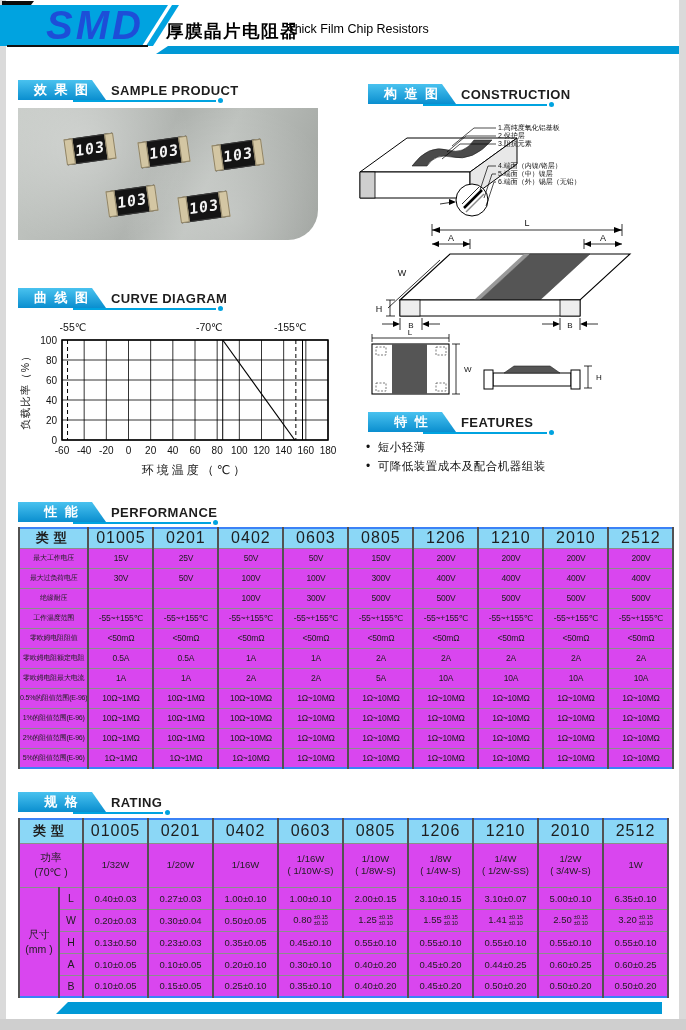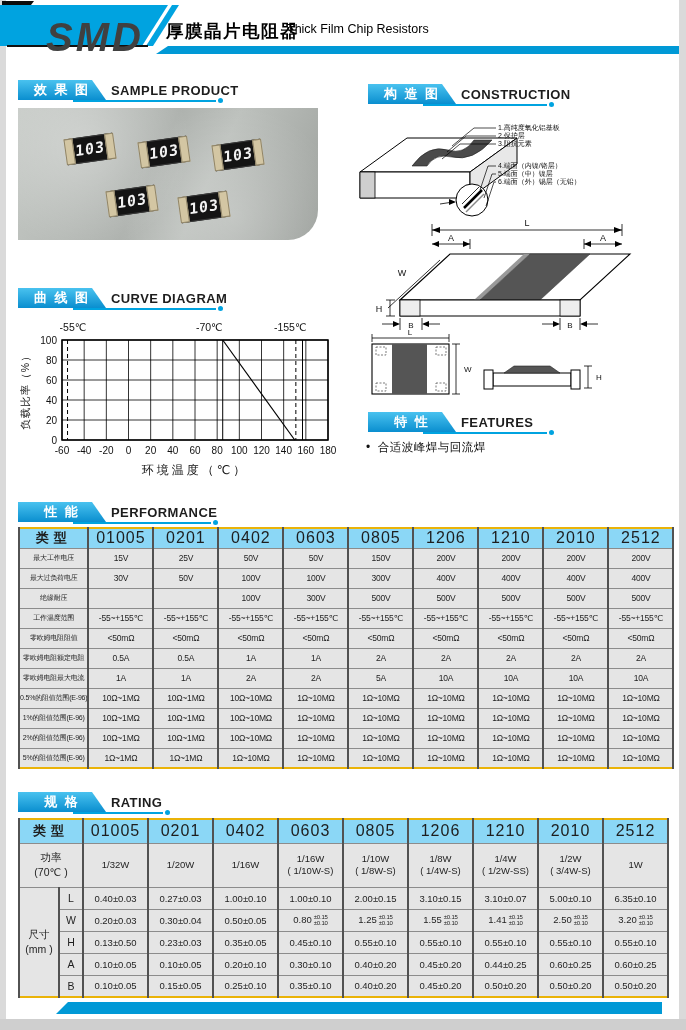--- a/index.html
+++ b/index.html
@@ -7,21 +7,21 @@
 body{position:relative;font-family:"Liberation Sans","DejaVu Sans",sans-serif;background:#fff;overflow:hidden;color:#1a1a1a}
 .abs{position:absolute}
 
 .edge-l{left:0;top:0;width:6px;height:100%;background:#dadada}
 .edge-r{right:0;top:0;width:7px;height:100%;background:#dadada}
 .edge-b{left:0;bottom:0;width:100%;height:11px;background:#cfcfcf}
 
 .hdr-tri{left:2px;top:1px;width:32px;height:43px;background:#0c0c0c;clip-path:polygon(0 0,100% 0,0 100%)}
 .hdr-band{left:0;top:5px;width:176px;height:41px;background:#00a3e0;clip-path:polygon(0 0,168px 0,142px 100%,0 100%)}
 .hdr-stripe{left:0;top:5px;width:186px;height:41px;background:#00a3e0;clip-path:polygon(172px 0,179px 0,153px 100%,146px 100%)}
-.hdr-smd{left:46px;top:15px;font-size:40px;font-weight:bold;font-style:italic;color:#404040;letter-spacing:3px;z-index:3}
+.hdr-smd{left:46px;top:3px;font-size:40px;font-weight:bold;font-style:italic;color:#1d4ed8;letter-spacing:3px;z-index:3}
 .hdr-underline{left:7px;top:45px;width:141px;height:2px;background:#111}
 .hdr-zh{left:166px;top:19px;font-size:17.5px;font-weight:bold;letter-spacing:1.5px;color:#000}
 .hdr-en{left:287px;top:22px;font-size:12.5px;font-weight:normal;color:#000000}
 .hdr-bar{left:156px;top:46px;width:523px;height:8px;background:#0099d6;clip-path:polygon(12px 0,100% 0,100% 100%,0 100%)}
 
 .sec{position:absolute;height:26px;z-index:2}
 .sec .box{position:absolute;left:0;top:0;width:88px;height:20px;background:linear-gradient(180deg,#49c2ef,#0a8ecf);clip-path:polygon(0 0,74px 0,100% 100%,0 100%);color:#fff;font-size:13px;font-weight:bold;text-align:center;line-height:20px;letter-spacing:2px}
 .sec .en{position:absolute;left:93px;top:3px;font-size:13px;font-weight:bold;color:#1d1d1d;letter-spacing:.4px;white-space:nowrap}
 .sec .line{position:absolute;left:55px;top:20px;height:2px;background:#00a3e0}
 .sec .dot{position:absolute;top:18px;width:5px;height:5px;border-radius:50%;background:#00a3e0}
@@ -34,21 +34,21 @@
 .chip:before,.chip:after{content:"";position:absolute;top:-1px;bottom:-1px;width:7px;background:#d3c6a3;border:1px solid #8f8468}
 .chip:before{left:-2px}.chip:after{right:-2px}
 .chip span{font-family:"DejaVu Sans Mono",monospace;font-weight:bold;font-size:15px;color:#f2f2f2;transform:skewX(-8deg);letter-spacing:1px}
 
 .co{position:absolute;font-size:7px;line-height:8px;color:#111;white-space:nowrap}
 
 .feat{left:366px;top:438px;width:300px}
 .feat li{list-style:none;font-size:11.5px;line-height:19px;color:#111;letter-spacing:.5px}
 .feat li:before{content:"\2022";margin-right:7px;font-size:12px}
 
-.dtab{border-collapse:collapse;table-layout:fixed;background:#e5e5e5;border:2px solid #eab308}
+.dtab{border-collapse:collapse;table-layout:fixed;background:#d946ef;border:2px solid #3b82f6}
 .dtab td{border-top:1px solid #8c8c8c;border-bottom:1px solid #8c8c8c;border-left:2px solid #525252;border-right:2px solid #525252;text-align:center;vertical-align:middle;color:#1e1e1e;overflow:hidden;padding:0}
 .hd{background:#8bd7f6;font-size:16px;letter-spacing:1px;color:#0e0e0e;height:25px}
 .hd.type{font-weight:bold;font-size:13px;letter-spacing:5px}
 .perf td{height:20px}
 .pl{font-size:7px;text-align:left;padding-left:2px;letter-spacing:-.2px;white-space:nowrap}
 .pv{font-size:8.5px;letter-spacing:-.2px;white-space:nowrap}
 .rati .hd{height:24px}
 .pwrow td{height:44px}
 .dimrow td{height:22px}
 .rv{font-size:9.5px;white-space:nowrap}
@@ -276,21 +276,22 @@
       <rect x="46" y="42" width="266" height="100" fill="none" stroke="#000" stroke-width="1.5"></rect>
       <polyline points="206.70833333333331,42 278.75,142" fill="none" stroke="#000" stroke-width="1.2"></polyline>
       <text x="57.08333333333333" y="33" text-anchor="middle" font-size="10.5">-55℃</text>
       <text x="193.40833333333333" y="33" text-anchor="middle" font-size="10.5">-70℃</text>
       <text x="274.31666666666666" y="33" text-anchor="middle" font-size="10.5">-155℃</text>
       <text x="13" y="92" text-anchor="middle" font-size="10.5" letter-spacing="1" transform="rotate(-90 13 92)">负载比率（%）</text>
       <text x="179" y="176" text-anchor="middle" font-size="12" letter-spacing="3">环境温度（℃）</text>
     </svg></div>
 
 <ul class="abs feat">
-    <li>合适波峰焊与回流焊</li>
+    <li>短小轻薄</li>
+    <li>可降低装置成本及配合机器组装</li>
   </ul>
 
 <div class="abs" style="left:18px;top:527px">
   <table class="dtab perf">
       <colgroup>
         <col style="width: 64px;">
         <col style="width: 65px;">
         <col style="width: 65px;">
         <col style="width: 65px;">
         <col style="width: 65px;">

